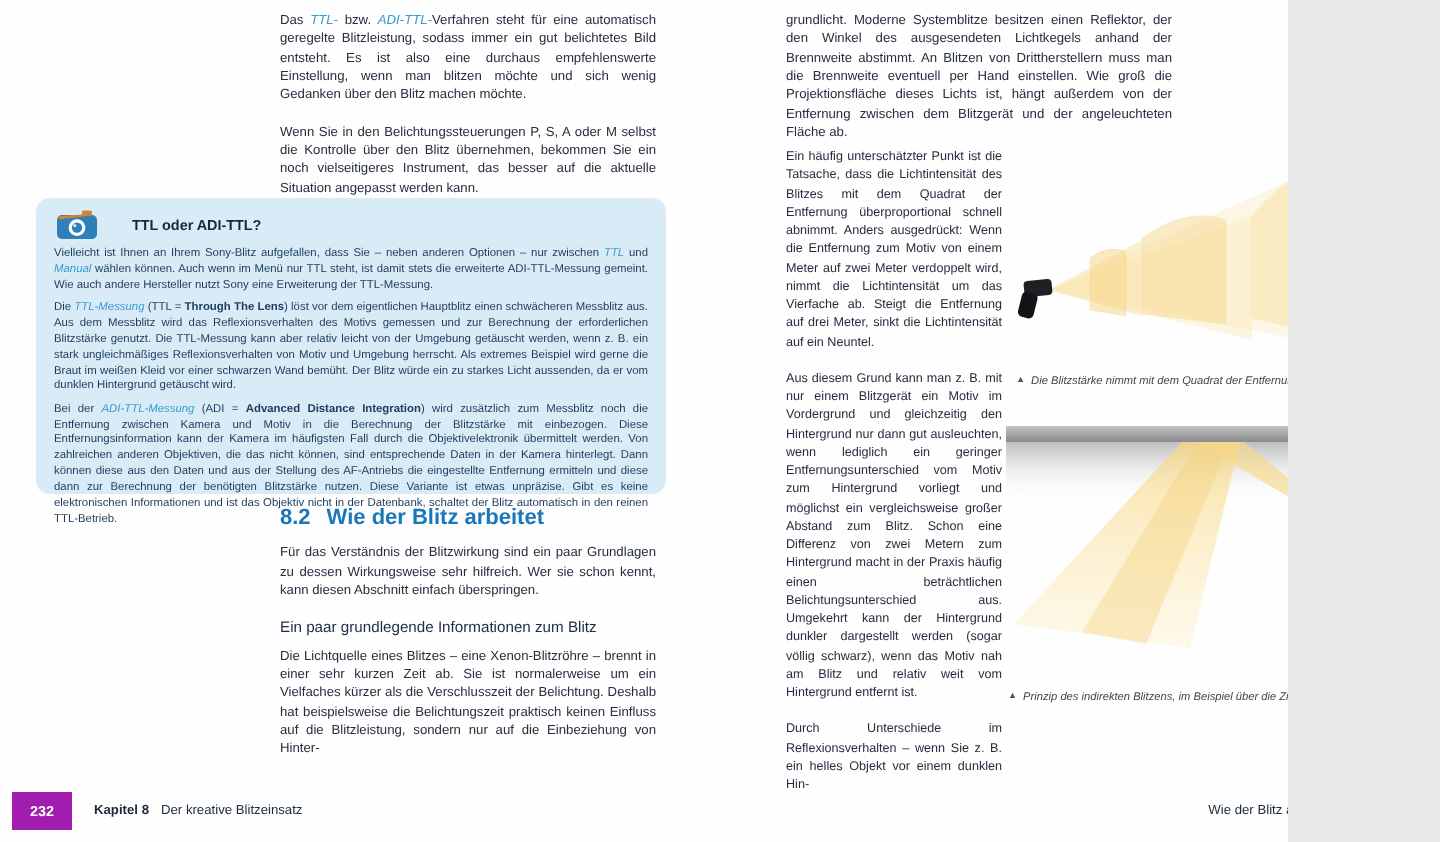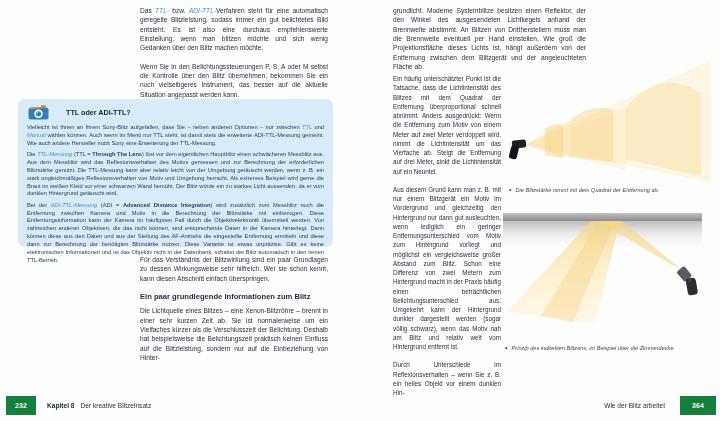--- a/index.html
+++ b/index.html
@@ -1,47 +1,47 @@
 <!DOCTYPE html>
 <html lang="de"><head>
 <meta charset="utf-8">
 <style>
   html,body{margin:0;padding:0;background:#e9e9e9;}
-  #spread{position:relative;width:720px;height:421px;background:#fefefe;overflow:hidden;
-          font-family:"Liberation Sans",sans-serif;color:#252e3e;}
+  #spread{position:relative;width:616px;height:421px;background:#fefefe;overflow:hidden;
+          font-family:"Liberation Sans",sans-serif;color:#252e3e;padding-left:28px;}
   
   .body-text{font-size:6.6px;line-height:9.35px;text-align:justify;hyphens:auto;color:#252e3e;}
   .body-text p{margin:0 0 9px 0;}
   .narrow{font-size:6.3px;line-height:9.25px;}
   .ref{color:#3a9ad2;font-style:italic;}
   
   #left-top{position:absolute;left:140px;top:6px;width:188px;}
   #infobox{position:absolute;left:18px;top:99px;width:315px;height:148px;background:#d8ebf7;border-radius:7px;}
   .ib-head{position:absolute;left:10px;top:6px;display:flex;align-items:center;}
   .ib-title{margin-left:17px;font-size:7.2px;font-weight:bold;color:#13293f;}
   .ib-body{position:absolute;left:9px;top:25px;width:297px;font-size:5.7px;line-height:7.85px;
            text-align:justify;hyphens:auto;color:#1d3a5c;}
   .ib-body p{margin:0 0 3.6px 0;}
   .ib-body b{font-weight:bold;}
   #left-bottom{position:absolute;left:140px;top:255px;width:188px;}
   #left-bottom h2{margin:0 0 8px 0;font-size:11px;font-weight:bold;color:#1878b8;letter-spacing:0;}
   #left-bottom h2 .htxt{margin-left:8px;}
-  #left-bottom h3{margin:2px 0 5px 0;font-size:7.6px;font-weight:bold;color:#1d2c42;}
+  #left-bottom h3{margin:2px 0 5px 0;font-size:7.6px;font-weight:normal;color:#1d2c42;}
   
   #right-top{position:absolute;left:393px;top:6px;width:193px;}
   #right-col{position:absolute;left:393px;top:74px;width:108px;}
   #fig1{position:absolute;left:503px;top:58px;}
   #fig2{position:absolute;left:503px;top:212px;}
   .caption{position:absolute;font-size:5.6px;color:#454545;width:212px;}
   .caption .capmark{font-style:normal;font-size:4.6px;color:#555;margin-right:3px;vertical-align:1px;}
   .caption .captext{font-style:italic;}
   #cap1{left:508px;top:187px;}
   #cap2{left:504px;top:345px;}
   
-  .pgbadge{position:absolute;top:396px;height:19px;background:#15803d;color:#ffffff;
+  .pgbadge{position:absolute;top:396px;height:19px;background:#a21caf;color:#ffffff;
            font-size:7.2px;font-weight:bold;text-align:center;line-height:19px;}
   #badge-left{left:6px;width:30px;}
   #badge-right{left:680px;width:36px;}
   .footline{position:absolute;top:402px;font-size:6.6px;color:#1c2a3c;}
   #foot-left{left:47px;}
   #foot-left b{font-weight:bold;margin-right:6px;}
   #foot-right{left:520px;width:145px;text-align:right;}
 </style>
 </head>
 <body>
@@ -67,20 +67,21 @@
         <span class="ib-title">TTL oder ADI-TTL?</span>
       </div>
       <div class="ib-body">
         <p><span>Vielleicht ist Ihnen an Ihrem Sony-Blitz aufgefallen, dass Sie – neben anderen Optionen – nur zwischen </span><span class="ref">TTL</span><span> und </span><span class="ref">Manual</span><span> wählen können. Auch wenn im Menü nur TTL steht, ist damit stets die erweiterte ADI-TTL-Messung gemeint. Wie auch andere Hersteller nutzt Sony eine Erweiterung der TTL-Messung.</span></p>
         <p><span>Die </span><span class="ref">TTL-Messung</span><span> (TTL = </span><b>Through The Lens</b><span>) löst vor dem eigentlichen Hauptblitz einen schwächeren Messblitz aus. Aus dem Messblitz wird das Reflexionsverhalten des Motivs gemessen und zur Berechnung der erforderlichen Blitzstärke genutzt. Die TTL-Messung kann aber relativ leicht von der Umgebung getäuscht werden, wenn z. B. ein stark ungleichmäßiges Reflexionsverhalten von Motiv und Umgebung herrscht. Als extremes Beispiel wird gerne die Braut im weißen Kleid vor einer schwarzen Wand bemüht. Der Blitz würde ein zu starkes Licht aussenden, da er vom dunklen Hintergrund getäuscht wird.</span></p>
         <p><span>Bei der </span><span class="ref">ADI-TTL-Messung</span><span> (ADI = </span><b>Advanced Distance Integration</b><span>) wird zusätzlich zum Messblitz noch die Entfernung zwischen Kamera und Motiv in die Berechnung der Blitzstärke mit einbezogen. Diese Entfernungsinformation kann der Kamera im häufigsten Fall durch die Objektivelektronik übermittelt werden. Von zahlreichen anderen Objektiven, die das nicht können, sind entsprechende Daten in der Kamera hinterlegt. Dann können diese aus den Daten und aus der Stellung des AF-Antriebs die eingestellte Entfernung ermitteln und diese dann zur Berechnung der benötigten Blitzstärke nutzen. Diese Variante ist etwas unpräzise. Gibt es keine elektronischen Informationen und ist das Objektiv nicht in der Datenbank, schaltet der Blitz automatisch in den reinen TTL-Betrieb.</span></p>
       </div>
     </aside>
 
     <div id="left-bottom" class="body-text">
+      <h2><span class="hnum">8.2</span><span class="htxt">Wie der Blitz arbeitet</span></h2>
       <p>Für das Verständnis der Blitzwirkung sind ein paar Grundlagen zu dessen Wirkungsweise sehr hilfreich. Wer sie schon kennt, kann diesen Abschnitt einfach überspringen.</p>
       <h3>Ein paar grundlegende Informationen zum Blitz</h3>
       <p>Die Lichtquelle eines Blitzes – eine Xenon-Blitzröhre – brennt in einer sehr kurzen Zeit ab. Sie ist normalerweise um ein Vielfaches kürzer als die Verschlusszeit der Belichtung. Deshalb hat beispielsweise die Belichtungszeit praktisch keinen Einfluss auf die Blitzleistung, sondern nur auf die Einbeziehung von Hinter-</p>
     </div>
 
     <div class="pgbadge" id="badge-left">232</div>
     <div class="footline" id="foot-left"><b>Kapitel 8</b><span>Der kreative Blitzeinsatz</span></div>
   </section>
 
   <section>

